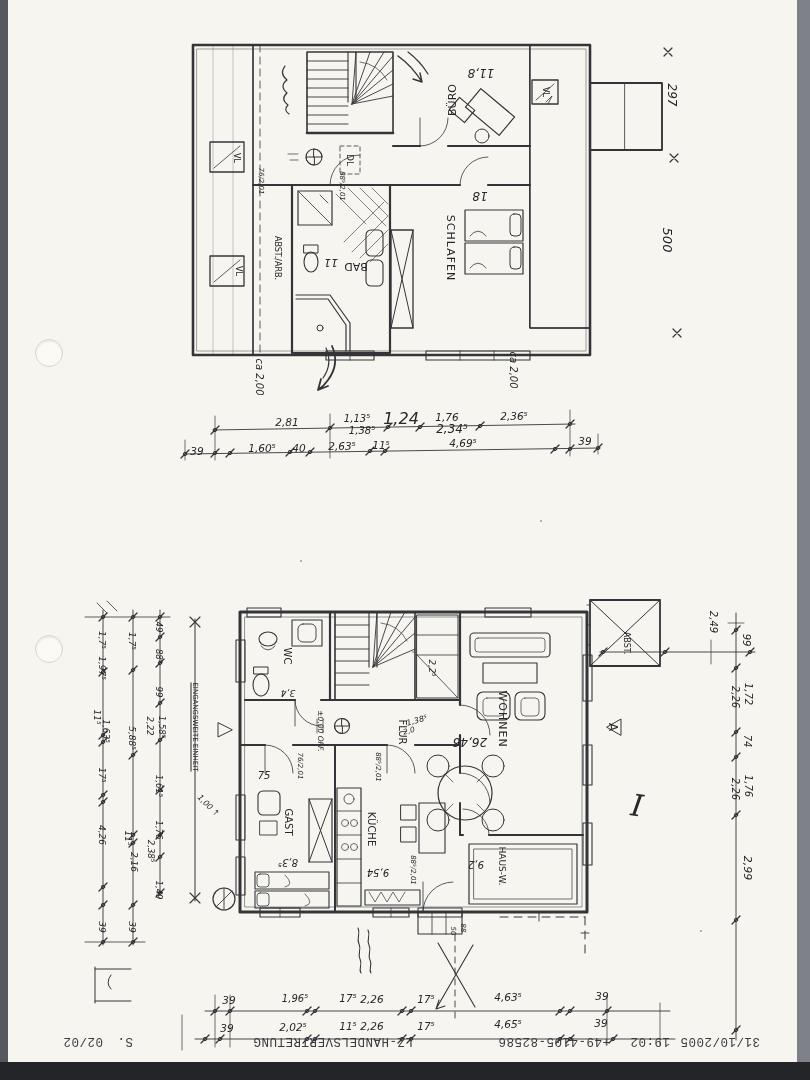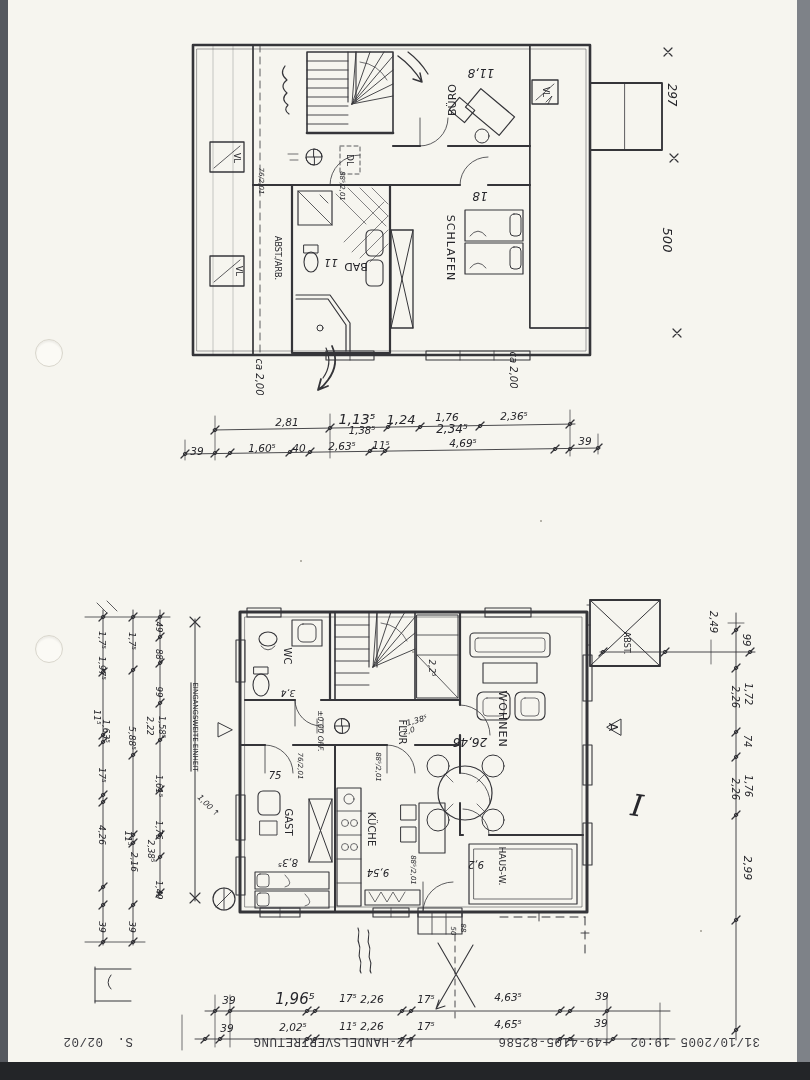--- a/index.html
+++ b/index.html
@@ -484,22 +484,22 @@
 <span class="t r90" style="left:236px;top:158px;font-size:8px">VL</span>
 <span class="t r90" style="left:238px;top:271px;font-size:8px">VL</span>
 <span class="t r90" style="left:545px;top:92px;font-size:8px">VL</span>
 <span class="t h r90" style="left:260px;top:181px;font-size:7px">76/2,01</span>
 <span class="t h r90" style="left:341px;top:186px;font-size:7px">88⁵/2,01</span>
 <span class="t h r90" style="left:259px;top:377px;font-size:10px">ca 2,00</span>
 <span class="t h r90" style="left:513px;top:370px;font-size:10px">ca 2,00</span>
 <span class="t h r90" style="left:672px;top:95px;font-size:12px">297</span>
 <span class="t h r90" style="left:667px;top:240px;font-size:13px">500</span>
 <span class="t h" style="left:287px;top:422px;font-size:10.5px">2,81</span>
-<span class="t h" style="left:357px;top:419px;font-size:14px">1,13⁵</span>
-<span class="t h" style="left:401px;top:419px;font-size:13px">1,24</span>
+<span class="t h" style="left:357px;top:419px;font-size:10px">1,13⁵</span>
+<span class="t h" style="left:401px;top:419px;font-size:16px">1,24</span>
 <span class="t h" style="left:447px;top:417px;font-size:10.5px">1,76</span>
 <span class="t h" style="left:514px;top:416px;font-size:10.5px">2,36⁵</span>
 <span class="t h" style="left:362px;top:431px;font-size:10px">1,38⁵</span>
 <span class="t h" style="left:452px;top:429px;font-size:12px">2,34⁵</span>
 <span class="t h" style="left:197px;top:451px;font-size:10.5px">39</span>
 <span class="t h" style="left:262px;top:448px;font-size:10.5px">1,60⁵</span>
 <span class="t h" style="left:299px;top:448px;font-size:10.5px">40</span>
 <span class="t h" style="left:342px;top:446px;font-size:10.5px">2,63⁵</span>
 <span class="t h" style="left:381px;top:445px;font-size:10.5px">11⁵</span>
 <span class="t h" style="left:463px;top:443px;font-size:10.5px">4,69⁵</span>
@@ -521,21 +521,21 @@
 <span class="t h serif r8" style="left:637px;top:806px;font-size:30px">I</span>
 <span class="t r90" style="left:613px;top:727px;font-size:12px">A</span>
 <span class="t r90 u" style="left:194px;top:727px;font-size:7px">EINGANGSWEITE EINHEIT</span>
 <span class="t h r45" style="left:208px;top:806px;font-size:8px">1,00 ↑</span>
 <span class="t h r90" style="left:432px;top:668px;font-size:8.5px">2,2⁵</span>
 <span class="t h rm15" style="left:417px;top:721px;font-size:8px">1,38⁵</span>
 <span class="t h rm15" style="left:409px;top:731px;font-size:7.5px">2,0</span>
 <span class="t h r90" style="left:299px;top:766px;font-size:7px">76/2,01</span>
 <span class="t h r90" style="left:377px;top:767px;font-size:7px">88⁵/2,01</span>
 <span class="t h r90" style="left:412px;top:870px;font-size:7px">88⁵/2,01</span>
-<span class="t h" style="left:275px;top:776px;font-size:10px">75</span>
+<span class="t h" style="left:264px;top:776px;font-size:10px">75</span>
 <span class="t h r90" style="left:452px;top:931px;font-size:7px">50</span>
 <span class="t h r90" style="left:462px;top:928px;font-size:7px">88</span>
 
 <span class="t h r90" style="left:101px;top:640px;font-size:9px">1,7⁵</span>
 <span class="t h r90" style="left:101px;top:668px;font-size:9px">1,97⁵</span>
 <span class="t h r90" style="left:96px;top:717px;font-size:9px">11⁵</span>
 <span class="t h r90" style="left:105px;top:731px;font-size:9px">1,63⁵</span>
 <span class="t h r90" style="left:101px;top:775px;font-size:9px">17⁵</span>
 <span class="t h r90" style="left:101px;top:835px;font-size:9px">4,26</span>
 <span class="t h r90" style="left:101px;top:927px;font-size:9px">39</span>
@@ -557,21 +557,21 @@
 <span class="t h r90" style="left:713px;top:622px;font-size:10px">2,49</span>
 <span class="t h r90" style="left:746px;top:640px;font-size:10px">99</span>
 <span class="t h r90" style="left:735px;top:697px;font-size:10px">2,26</span>
 <span class="t h r90" style="left:748px;top:694px;font-size:10px">1,72</span>
 <span class="t h r90" style="left:747px;top:741px;font-size:10px">74</span>
 <span class="t h r90" style="left:735px;top:789px;font-size:10px">2,26</span>
 <span class="t h r90" style="left:748px;top:786px;font-size:10px">1,76</span>
 <span class="t h r90" style="left:747px;top:868px;font-size:11px">2,99</span>
 
 <span class="t h" style="left:229px;top:1000px;font-size:10.5px">39</span>
-<span class="t h" style="left:295px;top:999px;font-size:15px">1,96⁵</span>
+<span class="t h" style="left:295px;top:999px;font-size:10px">1,96⁵</span>
 <span class="t h" style="left:348px;top:998px;font-size:10.5px">17⁵</span>
 <span class="t h" style="left:372px;top:999px;font-size:10.5px">2,26</span>
 <span class="t h" style="left:426px;top:999px;font-size:10.5px">17⁵</span>
 <span class="t h" style="left:508px;top:997px;font-size:10.5px">4,63⁵</span>
 <span class="t h" style="left:602px;top:996px;font-size:10.5px">39</span>
 <span class="t h" style="left:227px;top:1028px;font-size:10.5px">39</span>
 <span class="t h" style="left:293px;top:1027px;font-size:10.5px">2,02⁵</span>
 <span class="t h" style="left:348px;top:1026px;font-size:10.5px">11⁵</span>
 <span class="t h" style="left:372px;top:1026px;font-size:10.5px">2,26</span>
 <span class="t h" style="left:426px;top:1026px;font-size:10.5px">17⁵</span>

